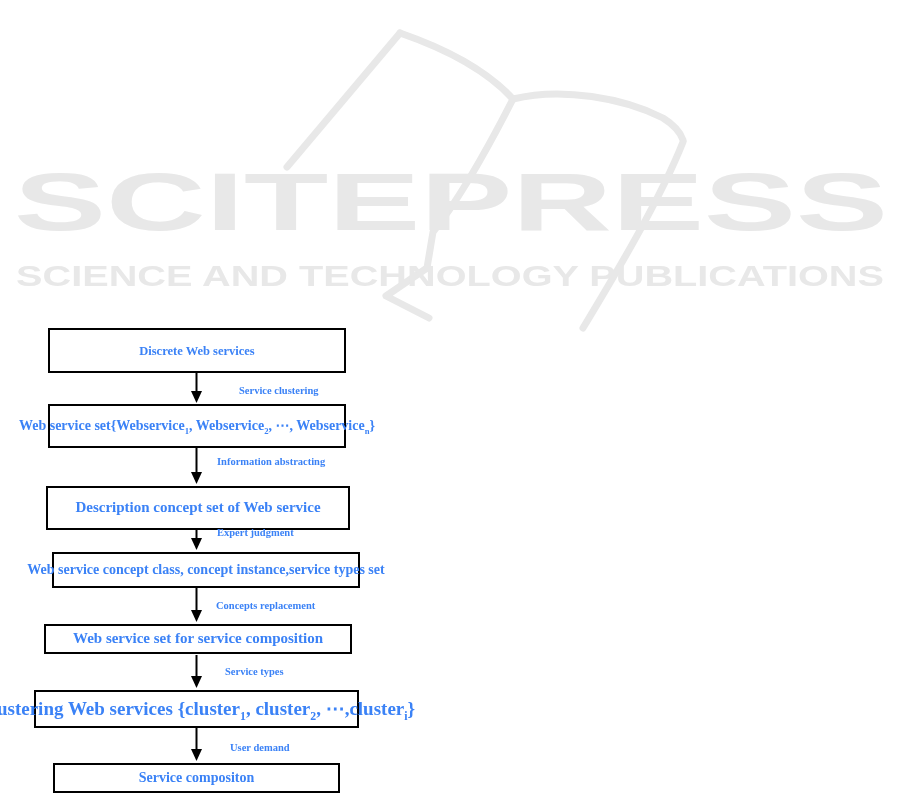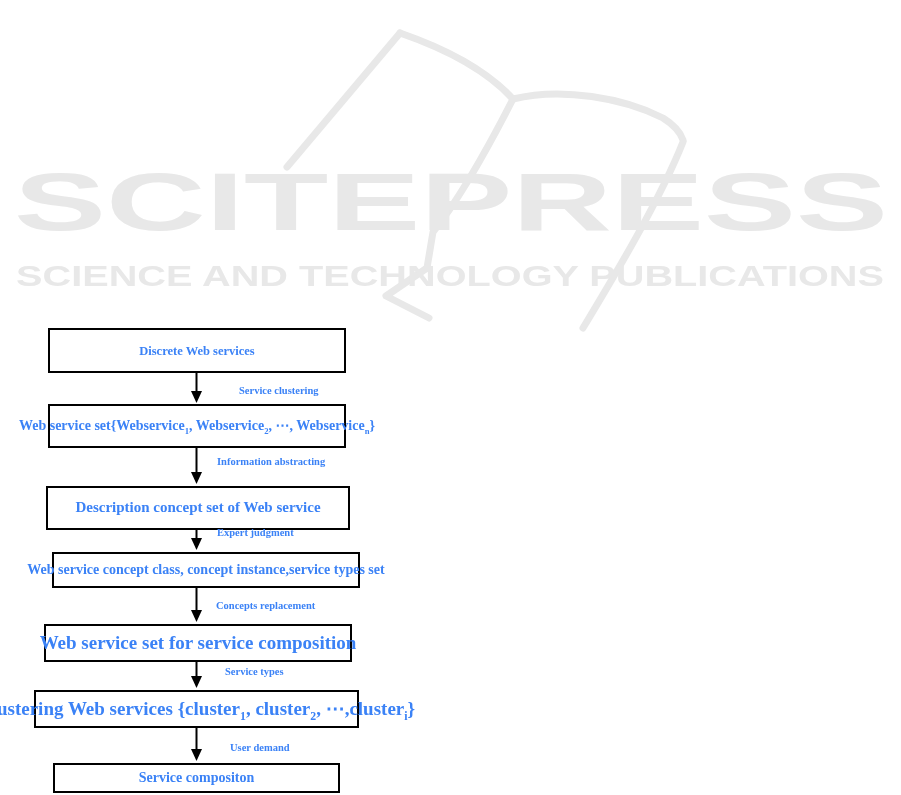--- a/index.html
+++ b/index.html
@@ -76,21 +76,21 @@
 
   <div class="flow-box" style="left:46px;top:486px;width:304px;height:44px;font-size:15px;">
     <div class="box-line">Description concept set of Web service</div>
   </div>
 
   <div class="flow-box" style="left:52px;top:552px;width:308px;height:36px;font-size:14px;">
     <div class="box-line">Web service concept class, concept instance,</div>
     <div class="box-line">service types set</div>
   </div>
 
-  <div class="flow-box" style="left:44px;top:624px;width:308px;height:38px;font-size:19px;">
+  <div class="flow-box" style="left:44px;top:624px;width:308px;height:30px;font-size:15px;">
     <div class="box-line">Web service set for service composition</div>
   </div>
 
   <div class="flow-box" style="left:34px;top:690px;width:325px;height:38px;font-size:19px;">
     <div class="box-line">Clustering Web services {cluster<sub>1</sub>, cluster<sub>2</sub>, ⋯,</div>
     <div class="box-line">cluster<sub>i</sub>}</div>
   </div>
 
   <div class="flow-box" style="left:53px;top:763px;width:287px;height:30px;font-size:14px;">
     <div class="box-line">Service compositon</div>

